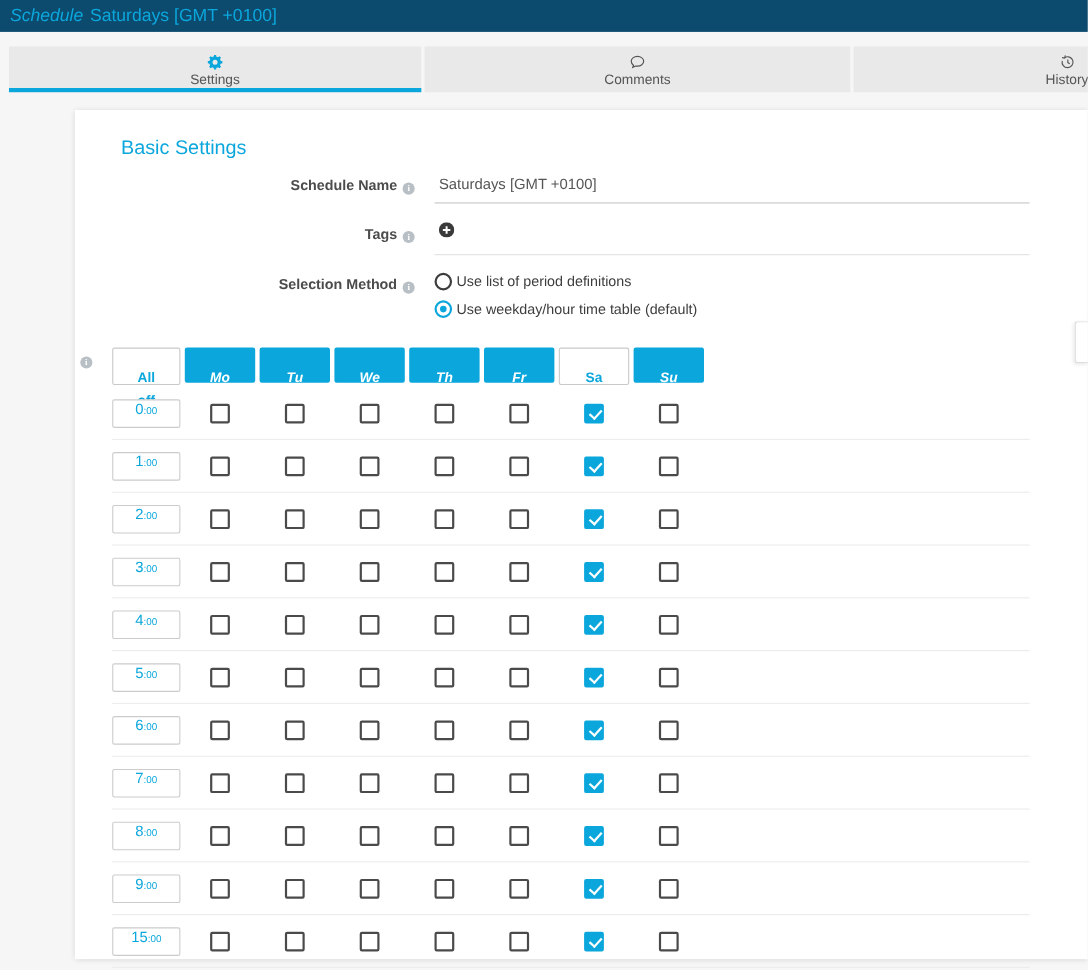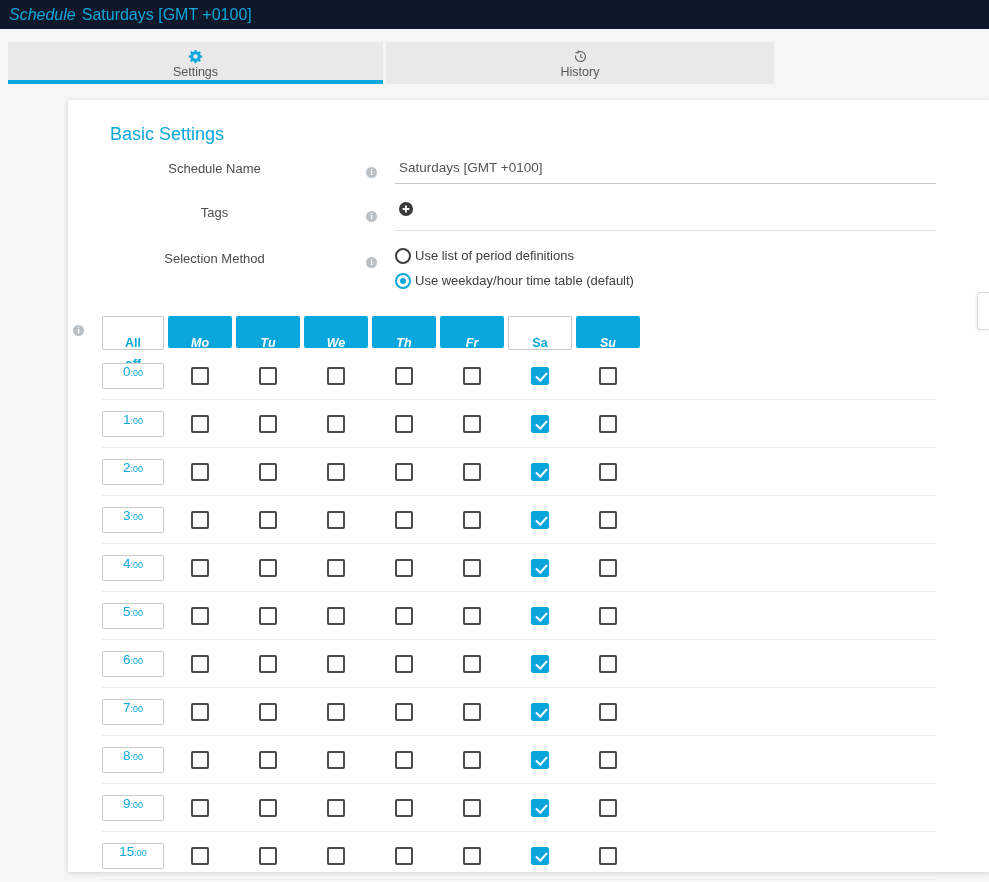--- a/index.html
+++ b/index.html
@@ -5,40 +5,40 @@
   html,body{margin:0;padding:0;}
   body{font-family:"Liberation Sans", sans-serif; background:#f6f6f6;}
   :root{
     --primary:#0ba7dc;
     --tabbg:#e9e9e9;
     --label:#4b4b4b;
   }
   #page{position:relative;width:989px;height:882px;background:#f6f6f6;overflow:hidden;}
 
   
-  .hdr-band{position:absolute;top:0;left:0;right:0;height:29px;background:#0f172a;}
+  .hdr-band{position:absolute;top:0;left:0;right:0;height:29px;background:#0c4a6e;}
   .hdr-title{padding-left:9px;line-height:29px;font-size:16px;color:var(--primary);white-space:nowrap;}
   .hdr-title .pfx{font-style:italic;margin-right:6px;}
 
   
   .tabbar{position:absolute;top:42px;left:8px;right:0;height:42px;display:flex;gap:3px;overflow:hidden;}
   .tab{background:var(--tabbg);box-sizing:border-box;display:flex;flex-direction:column;align-items:center;justify-content:flex-start;padding-top:6px;color:#555;font-size:12.5px;flex:0 0 auto;}
   .tab.t1{width:375px;}
   .tab.t2{width:387px;}
   .tab.t3{width:388px;}
   .tab.active{border-bottom:4px solid var(--primary);}
   .tab .ticon{height:16px;display:flex;align-items:center;}
   .tab .tlabel{margin-top:1px;}
 
   
   .panel{position:absolute;left:68px;top:100px;width:921px;height:772px;background:#fff;box-shadow:0 1px 5px rgba(0,0,0,0.16);}
   .section-title{position:absolute;left:42px;top:24px;font-size:18px;font-weight:500;color:var(--primary);margin:0;}
 
   .row{position:absolute;left:0;right:0;display:flex;align-items:flex-start;}
-  .lbl{width:293px;text-align:center;font-weight:normal;font-size:13px;color:var(--label);padding-top:3px;line-height:16px;}
+  .lbl{width:293px;text-align:right;font-weight:bold;font-size:13px;color:var(--label);padding-top:3px;line-height:16px;}
   .inf{width:11px;margin-left:5px;margin-right:18px;padding-top:3px;flex:0 0 auto;}
   .info-dot{display:inline-block;width:11px;height:11px;border-radius:50%;background:#b8bfc5;color:#fff;font-size:8px;font-weight:bold;line-height:11px;text-align:center;font-family:"Liberation Serif",serif;}
   .ctrl{flex:1;margin-right:53px;}
 
   .row-schedule{top:58px;}
   .row-schedule .ctrl{border-bottom:1px solid #c6c6c6;padding-bottom:7px;}
   .txt-input{border:none;outline:none;width:100%;font-family:"Liberation Sans",sans-serif;font-size:13.5px;color:#555;padding:2px 0 0 4px;background:transparent;}
 
   .row-tags{top:102px;}
   .row-tags .ctrl{border-bottom:1px solid #e1e1e1;padding-bottom:10px;}
@@ -83,20 +83,28 @@
   </div>
 
   <div class="tabbar">
     <div class="tab t1 active">
       <span class="ticon">
         <svg width="15" height="15" viewBox="0 0 16.4 16.4">
             <path fill="#0ba7dc" fill-rule="evenodd" d="M9.2 1l.4 1.8c.5.1 1 .3 1.5.6l1.6-1 1.4 1.4-1 1.6c.3.5.5 1 .6 1.5l1.8.4v2l-1.8.4c-.1.5-.3 1-.6 1.5l1 1.6-1.4 1.4-1.6-1c-.5.3-1 .5-1.5.6l-.4 1.8h-2l-.4-1.8c-.5-.1-1-.3-1.5-.6l-1.6 1-1.4-1.4 1-1.6c-.3-.5-.5-1-.6-1.5L1 9.2v-2l1.8-.4c.1-.5.3-1 .6-1.5l-1-1.6 1.4-1.4 1.6 1c.5-.3 1-.5 1.5-.6L7.2 1h2zM8.2 5.7a2.5 2.5 0 1 0 0 5 2.5 2.5 0 0 0 0-5z"></path>
           </svg>
       </span>
       <span class="tlabel">Settings</span>
+    </div>
+    <div class="tab t2">
+      <span class="ticon">
+        <svg width="15" height="15" viewBox="0 0 18 18">
+            <path d="M9 2.8c-3.8 0-6.8 2.4-6.8 5.3 0 1.7 1 3.2 2.5 4.2l-.8 2.4 3.1-1.5c.6.1 1.3.2 2 .2 3.8 0 6.8-2.4 6.8-5.3S12.8 2.8 9 2.8z" fill="none" stroke="#555" stroke-width="1.3"></path>
+          </svg>
+      </span>
+      <span class="tlabel">Comments</span>
     </div>
     <div class="tab t3">
       <span class="ticon">
         <svg width="15" height="15" viewBox="0 0 19 19">
             <path d="M6.2 4.2A6.3 6.3 0 1 1 3.4 8" fill="none" stroke="#555" stroke-width="1.3"></path>
             <path d="M6.9 1.8L6.3 4.9 3.2 4.3" fill="none" stroke="#555" stroke-width="1.3"></path>
             <path d="M9.8 6.4v3.6l2.3 1.3" fill="none" stroke="#555" stroke-width="1.3"></path>
           </svg>
       </span>
       <span class="tlabel">History</span>

